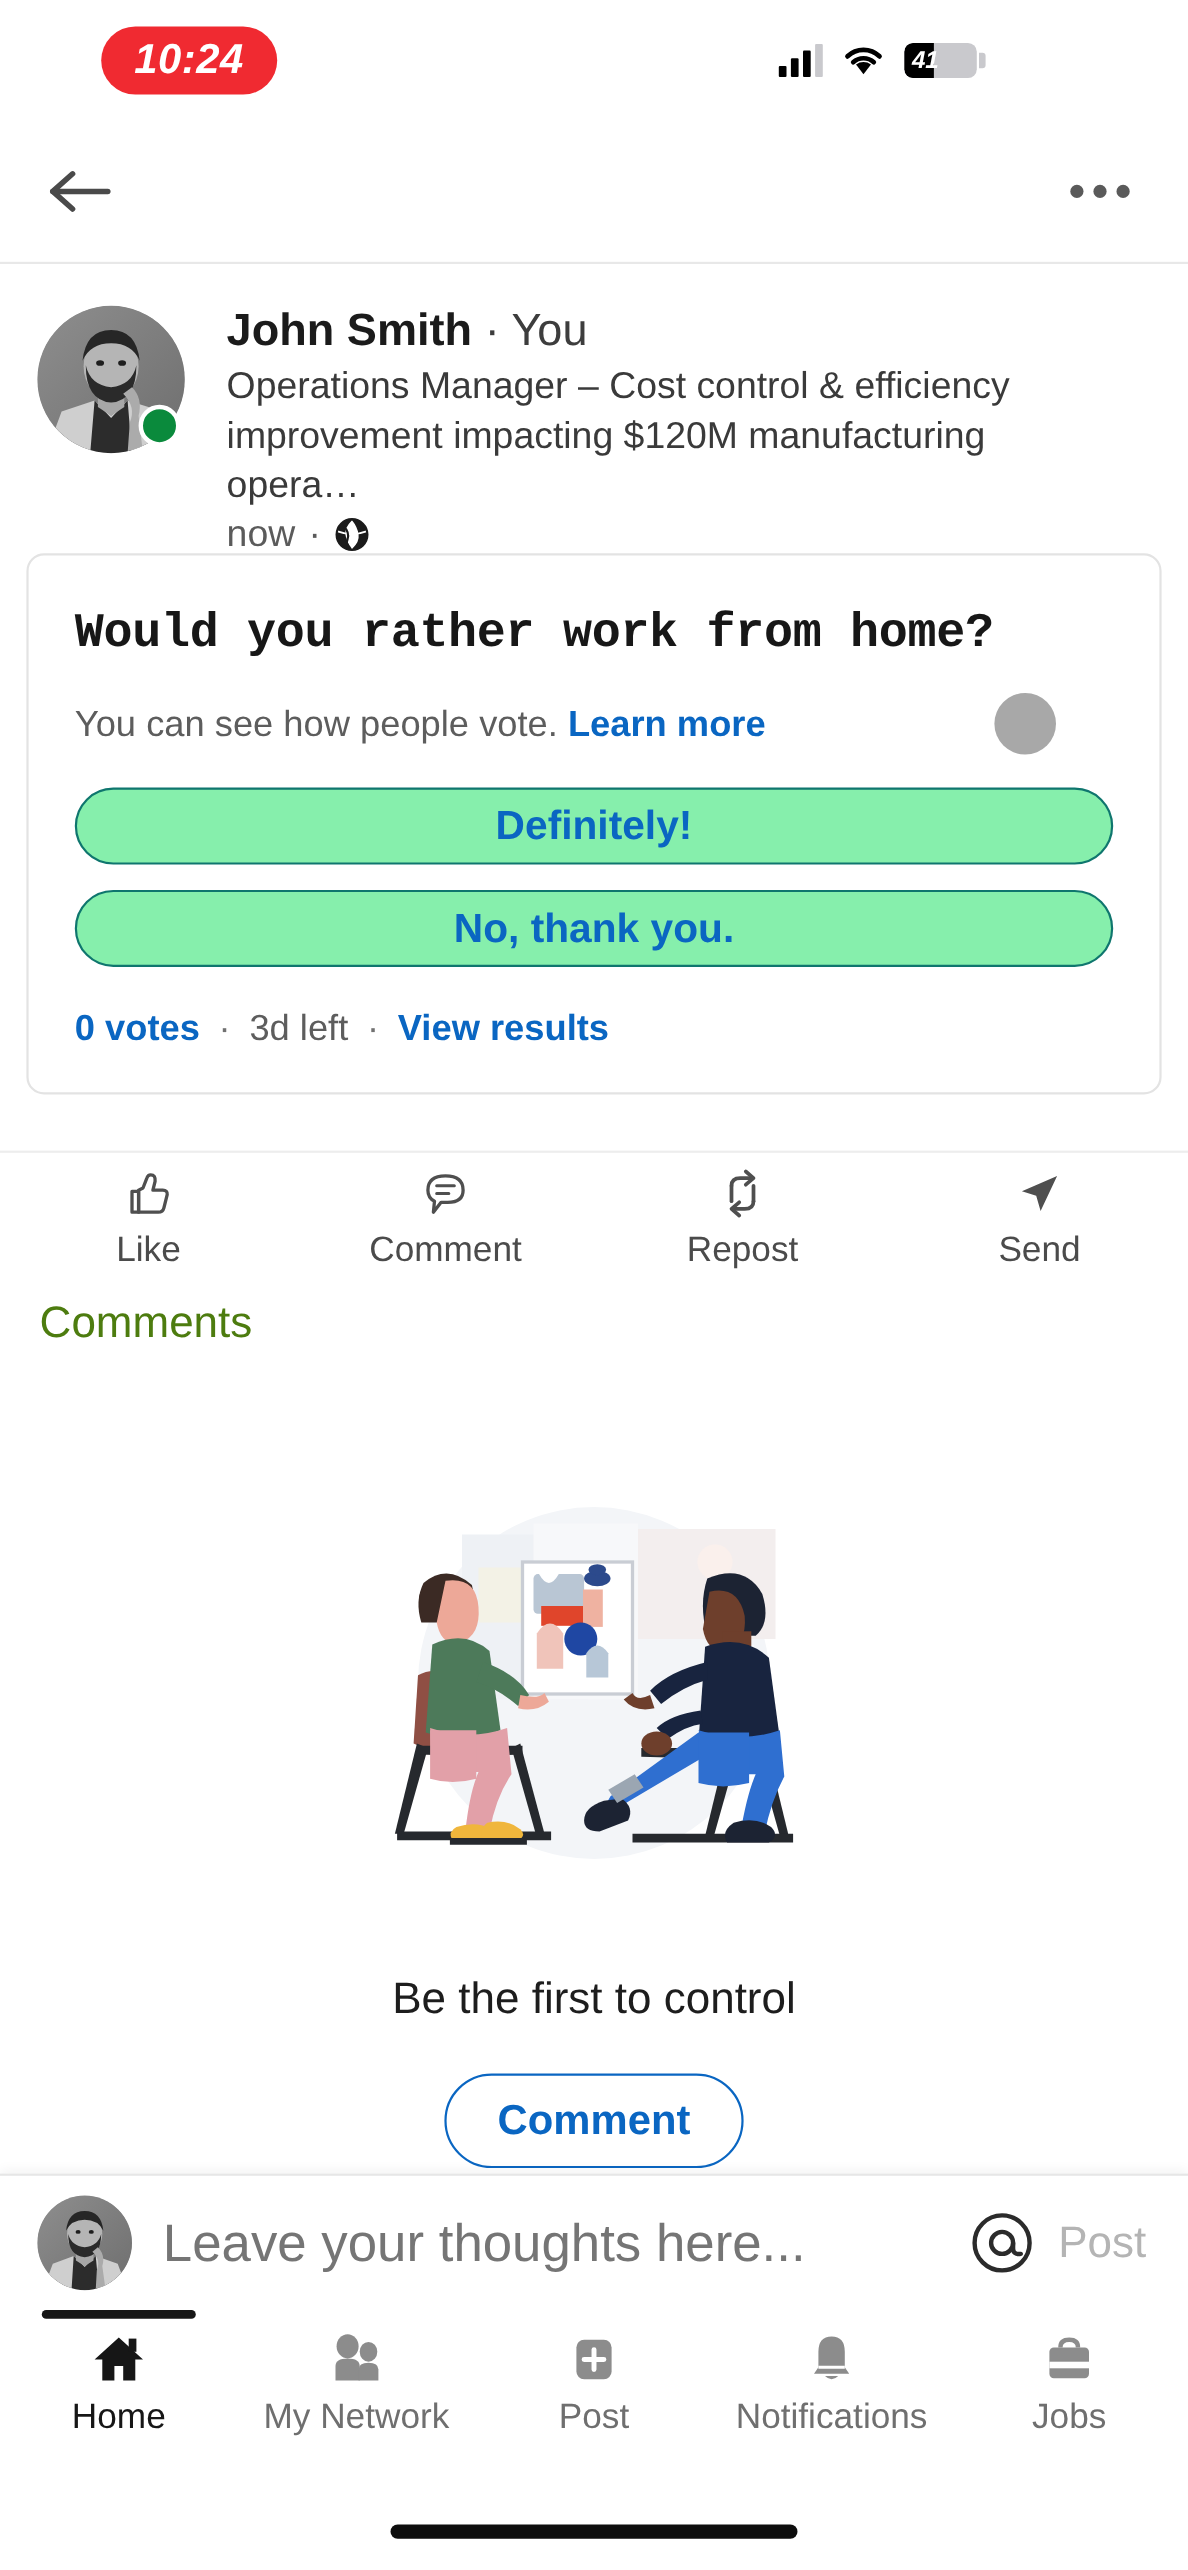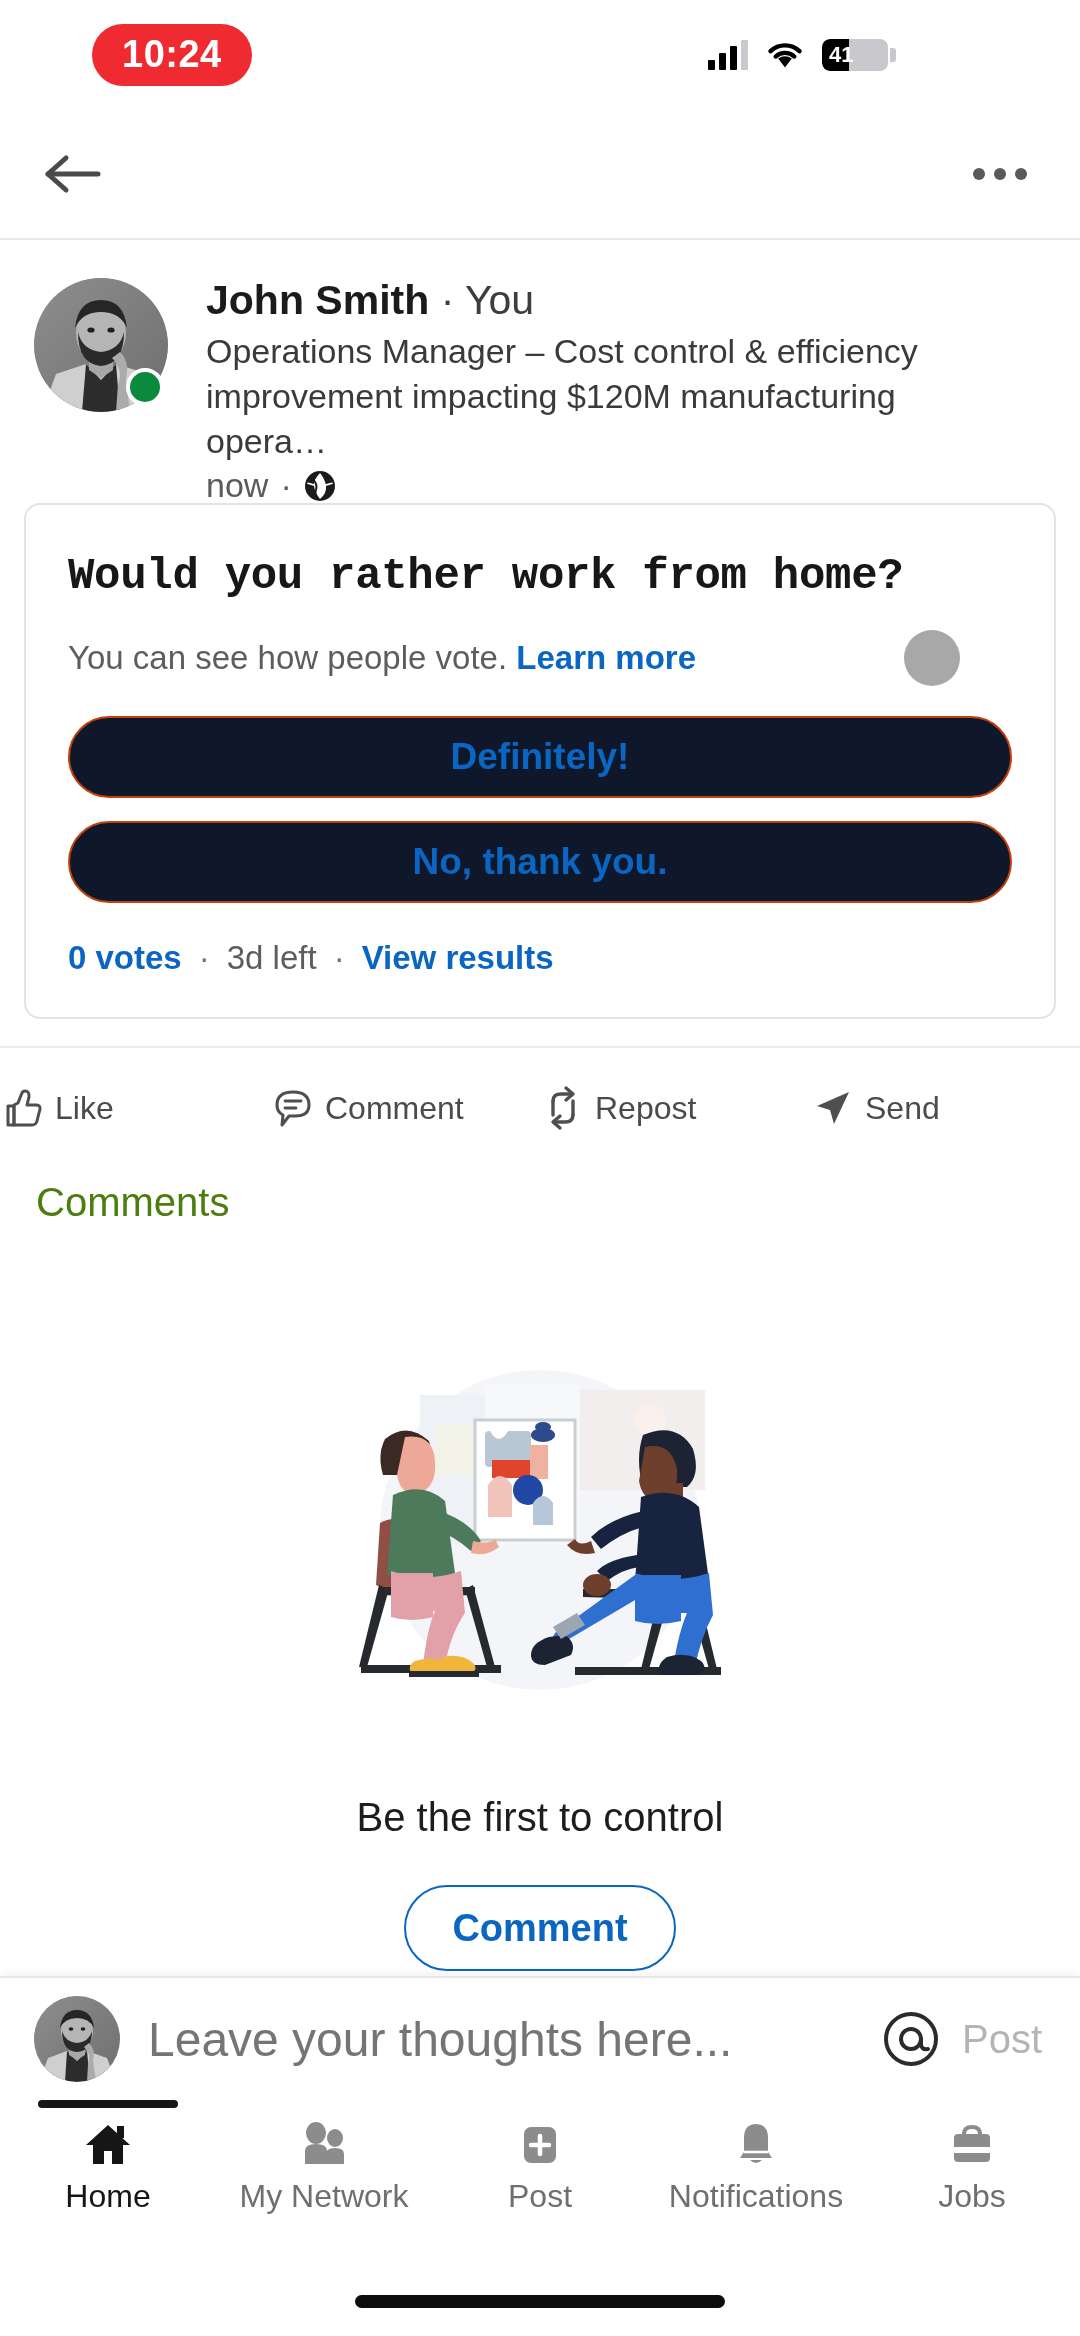--- a/index.html
+++ b/index.html
@@ -10,20 +10,21 @@
     -webkit-font-smoothing: antialiased;
     overflow: hidden;
   }
   .screen { position: relative; width: 1080px; height: 2336px; background: #fff; }
 
   
   .status-bar {
     position: absolute; top: 0; left: 0; width: 960px; height: 110px;
     display: flex; align-items: center; justify-content: space-between;
     padding: 0 46px;
+    font-style: italic;
   }
   .time-pill {
     background: #f02a31; color: #fff;
     font-size: 38px; font-weight: bold; letter-spacing: 0.5px;
     border-radius: 34px; padding: 11px 30px 13px 30px;
     margin-left: 46px;
     line-height: 1;
   }
   .status-right { display: flex; align-items: center; gap: 18px; margin-right: 18px; }
   .signal { display: flex; align-items: flex-end; gap: 4px; height: 30px; }
@@ -108,42 +109,42 @@
     gap: 41px;
   }
   .poll-sub { font-size: 33px; color: #5d5d5d; line-height: 1.3; }
   .poll-sub a { color: #0a66c2; font-weight: bold; text-decoration: none; }
   .poll-gray-circle {
     width: 56px; height: 56px; border-radius: 50%;
     background: #a8a8a8; flex: 0 0 56px; margin-right: 52px;
   }
   .poll-options { margin-top: 30px; display: flex; flex-direction: column; gap: 23px; }
   .poll-option {
-    height: 82px; border: 2px solid #c2410c; border-radius: 44px;
+    height: 70px; border: 2px solid #0f766e; border-radius: 44px;
     display: flex; align-items: center; justify-content: center;
-    color: #0a66c2; font-size: 37px; font-weight: bold; background: #0f172a;
+    color: #0a66c2; font-size: 37px; font-weight: bold; background: #86efac;
   }
   .poll-footer {
     margin-top: 36px; display: flex; align-items: center; gap: 17px;
     font-size: 33px;
     text-align: right;
   }
   .poll-footer .votes { color: #0a66c2; font-weight: bold; }
   .poll-footer .sep { color: #717171; }
   .poll-footer .left { color: #5d5d5d; }
   .poll-footer .results { color: #0a66c2; font-weight: bold; }
 
   
   .action-bar {
     position: absolute; top: 1046px; left: 0; width: 1080px; height: 122px;
     display: flex; align-items: center;
     border-top: 2px solid #ededed;
   }
   .action {
-    flex: 1; display: flex; flex-direction: row; align-items: center; gap: 9px;
+    flex: 1; display: flex; flex-direction: column; align-items: center; gap: 9px;
   }
   .action .ico { height: 46px; display: flex; align-items: flex-end; }
   .action .lbl { font-size: 32px; color: #4b4b4b; }
 
   
   .comments-title {
     position: absolute; top: 1180px; left: 36px;
     font-size: 40px; color: #4d7c0f;
   }
   .empty-illo {

